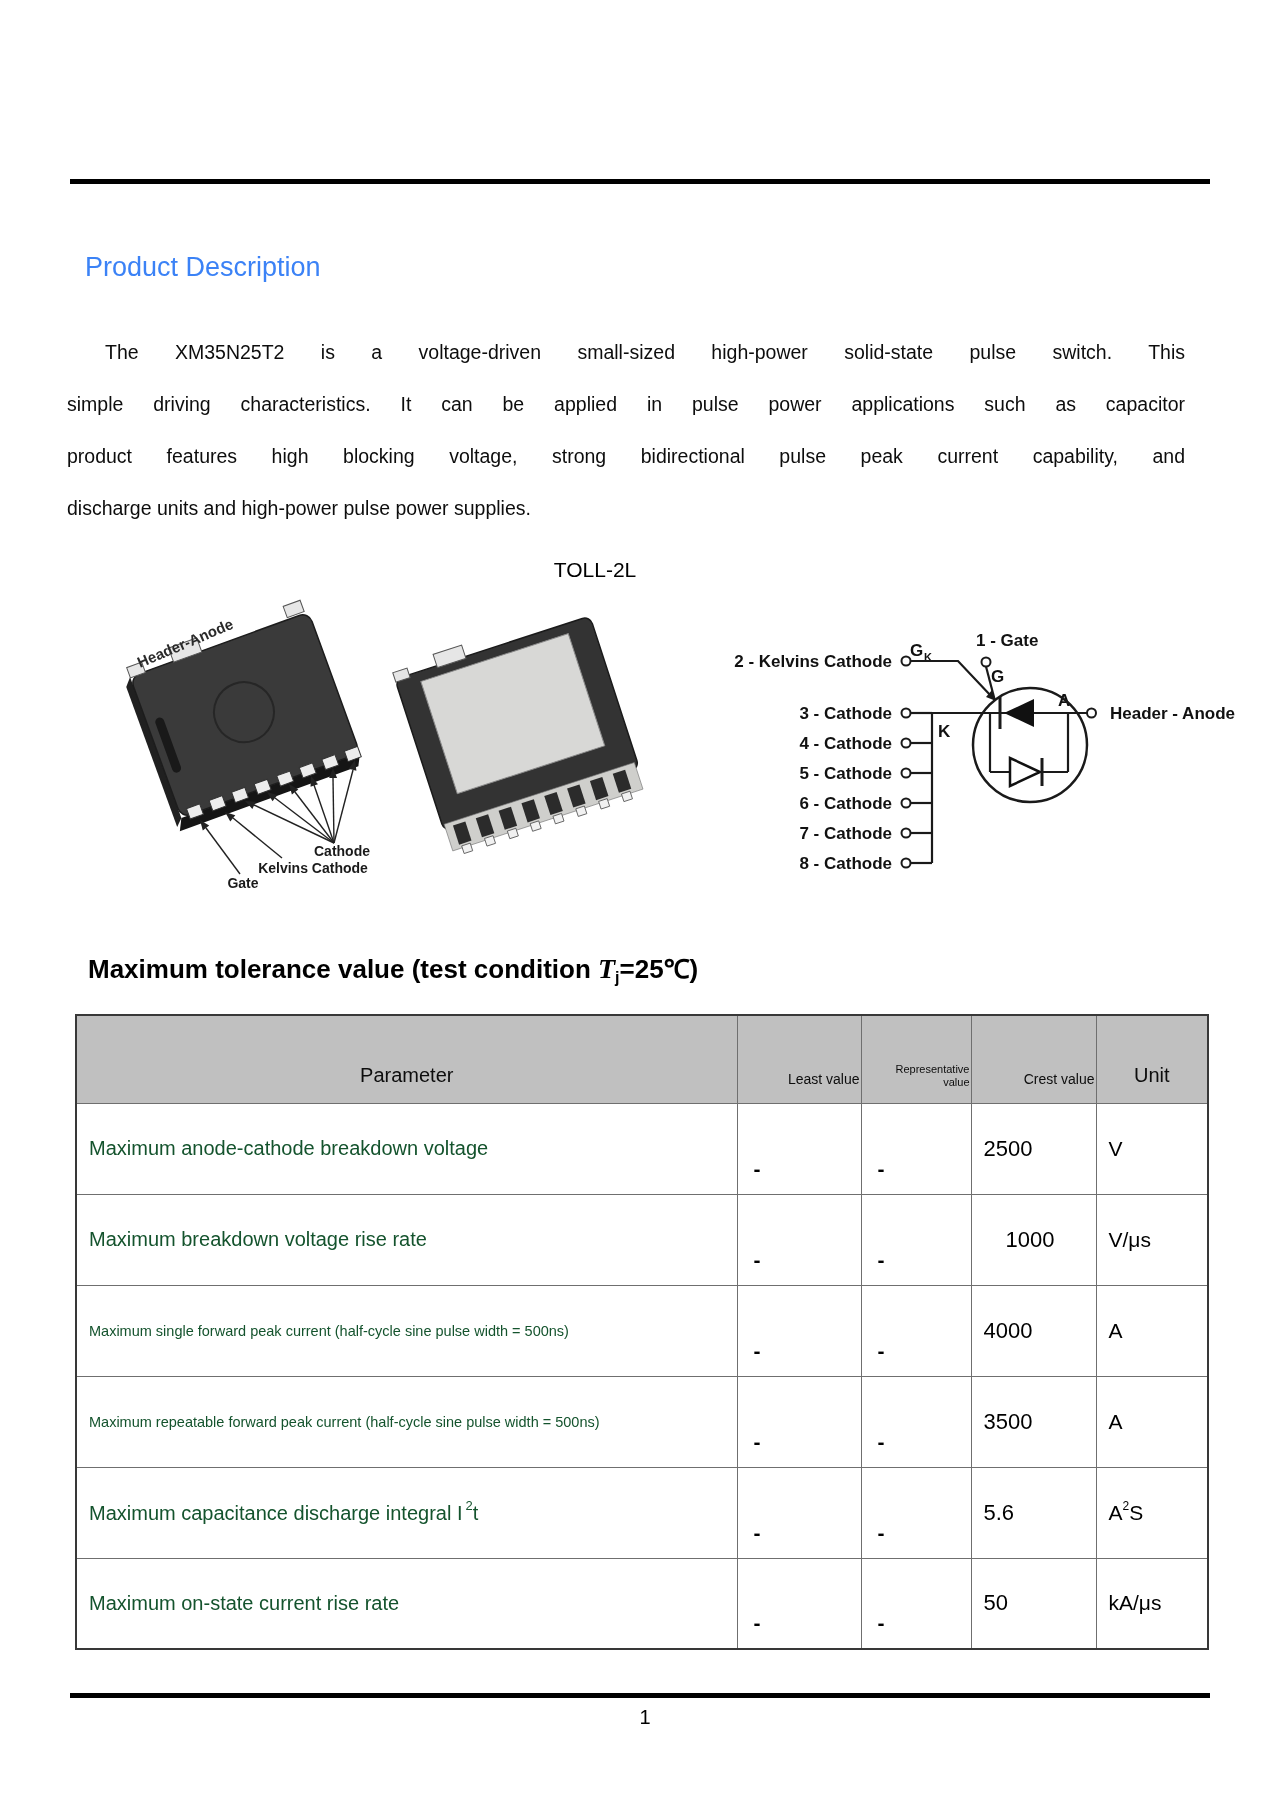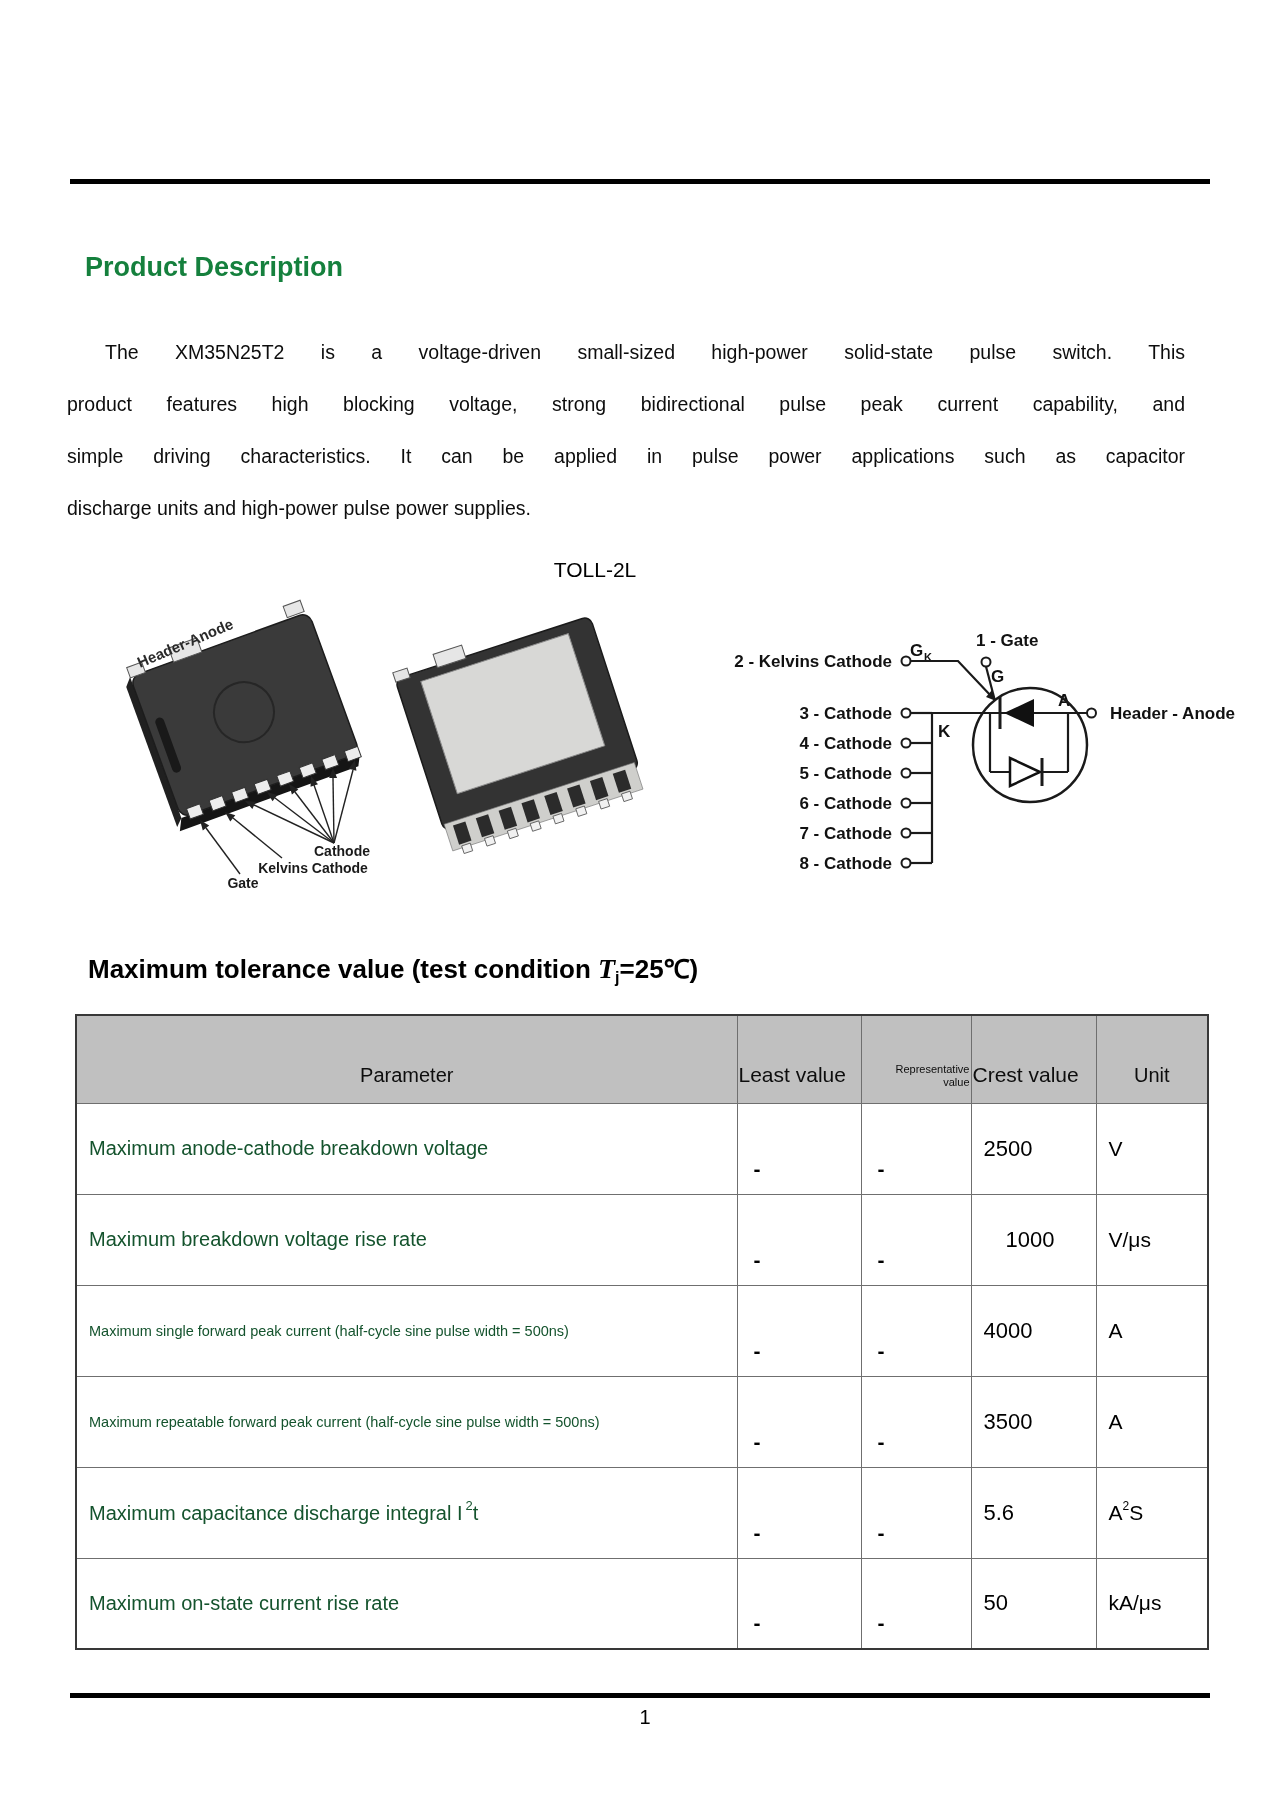--- a/index.html
+++ b/index.html
@@ -1,19 +1,19 @@
 <!DOCTYPE html>
 <html><head>
 <meta charset="utf-8">
 <style>
   html,body{margin:0;padding:0;background:#ffffff;}
   .sheet{position:relative;width:1280px;height:1810px;background:#ffffff;overflow:hidden;
          font-family:"Liberation Sans", sans-serif;color:#111;}
   .rule{position:absolute;left:70px;width:1140px;height:5px;background:#000;}
-  .pd-title{position:absolute;left:85px;top:252px;font-size:27px;font-weight:700;color:#15803d;}
+  .pd-title{position:absolute;left:85px;top:252px;font-size:27px;font-weight:400;color:#3b82f6;}
   .para{position:absolute;left:67px;top:326px;width:1118px;font-size:19.5px;color:#0d0d0d;}
   .pline{height:52px;line-height:52px;text-align:justify;text-align-last:justify;white-space:nowrap;}
   .pline.first{text-indent:38px;}
   .pline.last{text-align-last:left;}
   .pkg-label{position:absolute;left:520px;top:558px;width:150px;text-align:center;
              font-size:21px;font-weight:400;color:#000;}
   .sec2-title{position:absolute;left:88px;top:950px;font-size:26px;font-weight:700;color:#000;white-space:nowrap;}
   .sec2-title .t-it{font-family:"Liberation Serif", serif;font-style:italic;font-weight:700;font-size:28px;}
   .sec2-title .t-sub{font-size:16px;position:relative;top:5px;font-weight:700;}
   .fig-svg{position:absolute;left:0;top:590px;}
@@ -24,21 +24,21 @@
   .wire{stroke:#1a1a1a;stroke-width:2.2;fill:none;}
   .thin{stroke:#222;stroke-width:1.4;fill:none;}
   .term{fill:#fff;stroke:#1a1a1a;stroke-width:2;}
   table.tol{position:absolute;left:75px;top:1014px;width:1132px;border-collapse:collapse;table-layout:fixed;
             border:2px solid #383838;}
   table.tol th, table.tol td{border:1.5px solid #6f6f6f;overflow:hidden;}
   tr.hrow{height:88px;padding-left:17px;}
   tr.drow{height:91px;}
   th.h{background:#c0c0c0;font-weight:400;vertical-align:bottom;padding-bottom:16px;color:#0d0d0d;}
   th.h-param{font-size:20px;text-align:center;}
-  th.h-least,th.h-crest{font-size:21px;text-align:left;}
+  th.h-least,th.h-crest{font-size:14px;text-align:right;}
   th.h-rep{font-size:11px;text-align:right;padding-left:8px;padding-bottom:13px;line-height:1.2;}
   th.h-unit{font-size:20px;text-align:center;}
   td.param{font-size:20px;text-align:left;padding-left:12px;vertical-align:middle;color:#14532d;}
   td.param.small{font-size:14.5px;}
   td.dash{vertical-align:bottom;text-align:left;padding:0 0 13px 16px;font-size:21px;font-weight:700;color:#000;}
   td.crest{font-size:22px;text-align:left;padding-left:12px;vertical-align:middle;color:#000;}
   td.unit{font-size:21px;text-align:left;padding-left:12px;vertical-align:middle;color:#000;}
   sup.s2{font-size:13px;position:relative;top:-2px;margin-left:3px;}
   sup.u2{font-size:12px;position:relative;top:-2px;}
   .footer-num{position:absolute;left:0;top:1706px;width:1290px;text-align:center;font-size:20px;color:#000;}
@@ -47,22 +47,22 @@
 <body>
 
 <div class="sheet">
 
   <div class="rule" style="top:179px;"></div>
 
   <div class="pd-title">Product Description</div>
 
   <div class="para">
     <div class="pline first">The XM35N25T2 is a voltage-driven small-sized high-power solid-state pulse switch. This</div>
+    <div class="pline">simple driving characteristics. It can be applied in pulse power applications such as capacitor</div>
     <div class="pline">product features high blocking voltage, strong bidirectional pulse peak current capability, and</div>
-    <div class="pline">simple driving characteristics. It can be applied in pulse power applications such as capacitor</div>
     <div class="pline last">discharge units and high-power pulse power supplies.</div>
   </div>
 
   <div class="pkg-label">TOLL-2L</div>
 
   <svg class="fig-svg" width="1280" height="330" viewBox="0 590 1280 330">
 
     <g transform="rotate(-20 245 715)">
       <polygon points="150,790 340,790 334,802 144,802" fill="#151515"></polygon>
       <polygon points="150,640 150,790 143,797 143,648" fill="#202020"></polygon>

